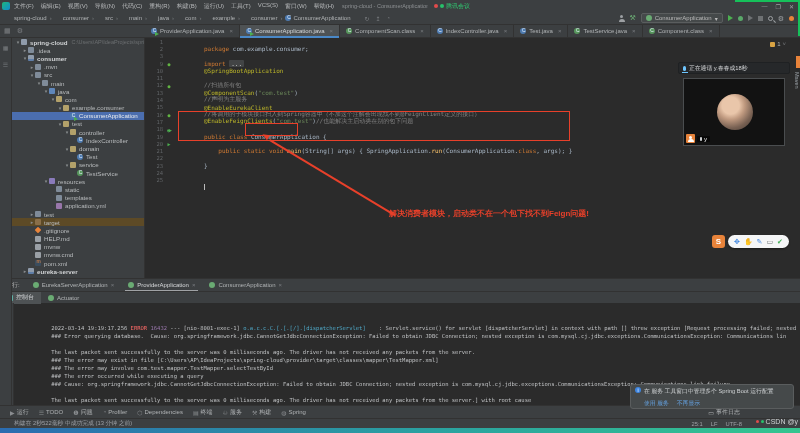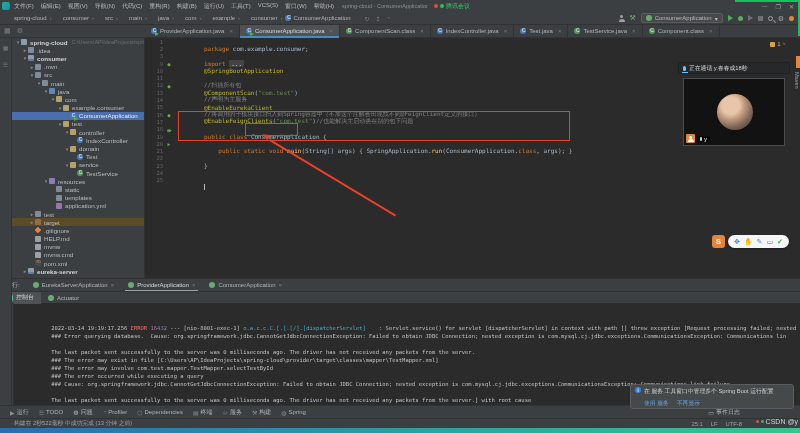--- a/index.html
+++ b/index.html
@@ -627,20 +627,21 @@
         <span class="gi"></span>
         <span class="ct">
           
         <span class="caret"></span></span>
       </div>
     </div>
   <div id="redrect1" class="redbox"></div>
   <div id="redrect2" class="redbox"></div>
   <div id="arrow-line"></div>
   <div id="arrow-head"></div>
+  <div id="annotation">解决消费者模块，启动类不在一个包下找不到Feign问题!</div>
   <div id="inspections">
     <span class="insp-sq"></span>
     <span>1</span>
     <span style="color:#7a7d80;">˅</span>
   </div>
 </div>
 
 <div id="call" class="abs">
   <div id="call-status">
     <span class="mic"></span>

